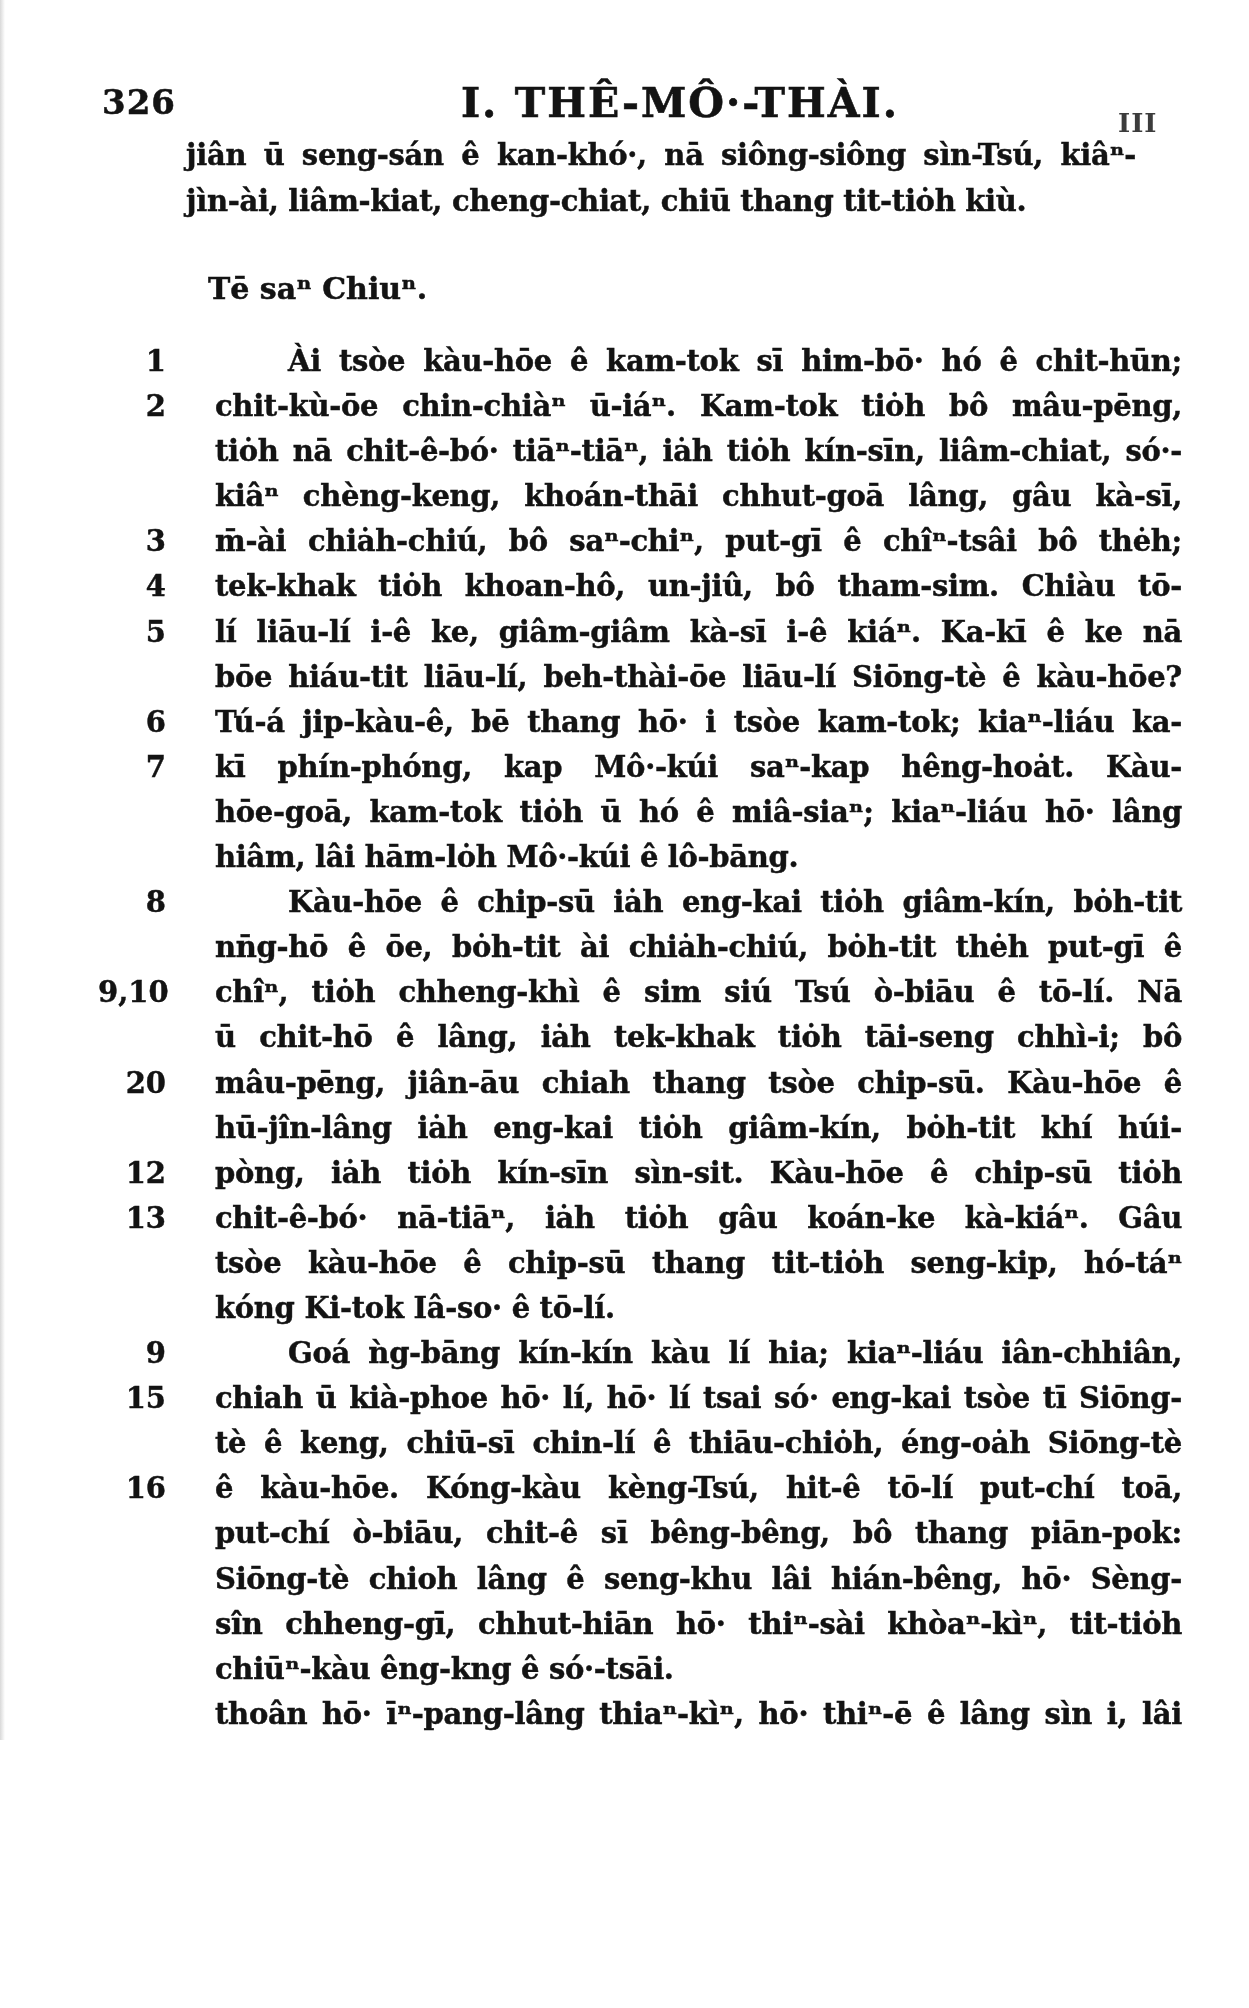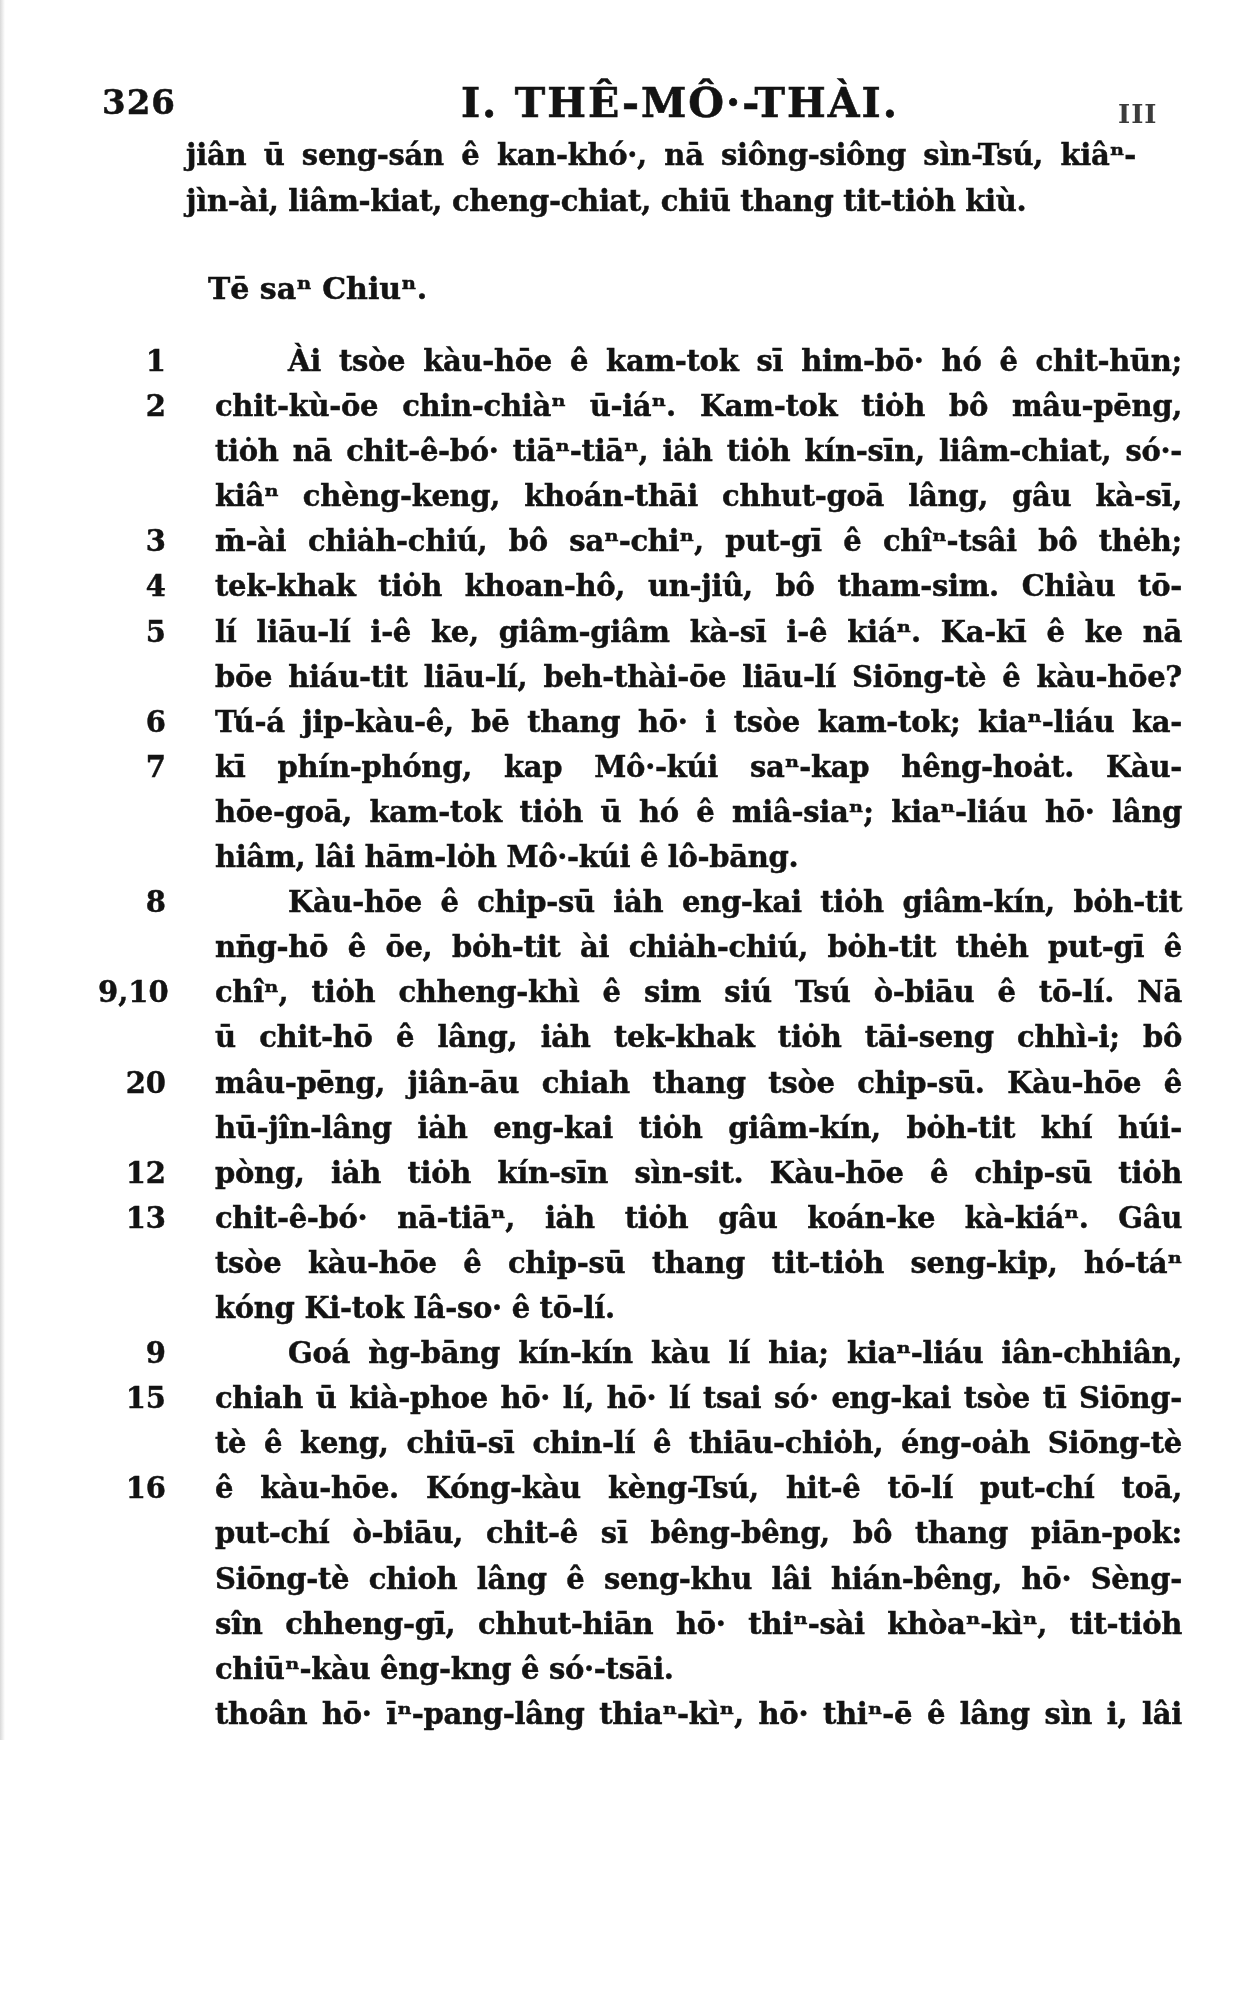--- a/index.html
+++ b/index.html
@@ -21,21 +21,21 @@
     position:absolute;left:102px;top:82px;
     font-size:34px;line-height:40px;letter-spacing:1px;
     -webkit-text-stroke:0.5px var(--ink,#131313);
   }
   .running-title{
     position:absolute;left:200px;top:82px;width:960px;
     text-align:center;font-size:41px;line-height:42px;letter-spacing:2px;
     -webkit-text-stroke:0.6px var(--ink,#131313);
   }
   .corner-mark{
-    position:absolute;left:1118px;top:99px;
+    position:absolute;left:1118px;top:108px;
     font-size:26px;letter-spacing:1px;color:#3c3c3c;
   }
 
   .intro{
     position:absolute;left:186px;top:132px;width:950px;
     font-size:29px;line-height:46px;letter-spacing:-0.3px;
     -webkit-text-stroke:0.45px var(--ink,#131313);
   }
   .intro .iline{text-align:justify;text-align-last:justify;white-space:nowrap;}
   .intro .iline.last{text-align-last:left;}

